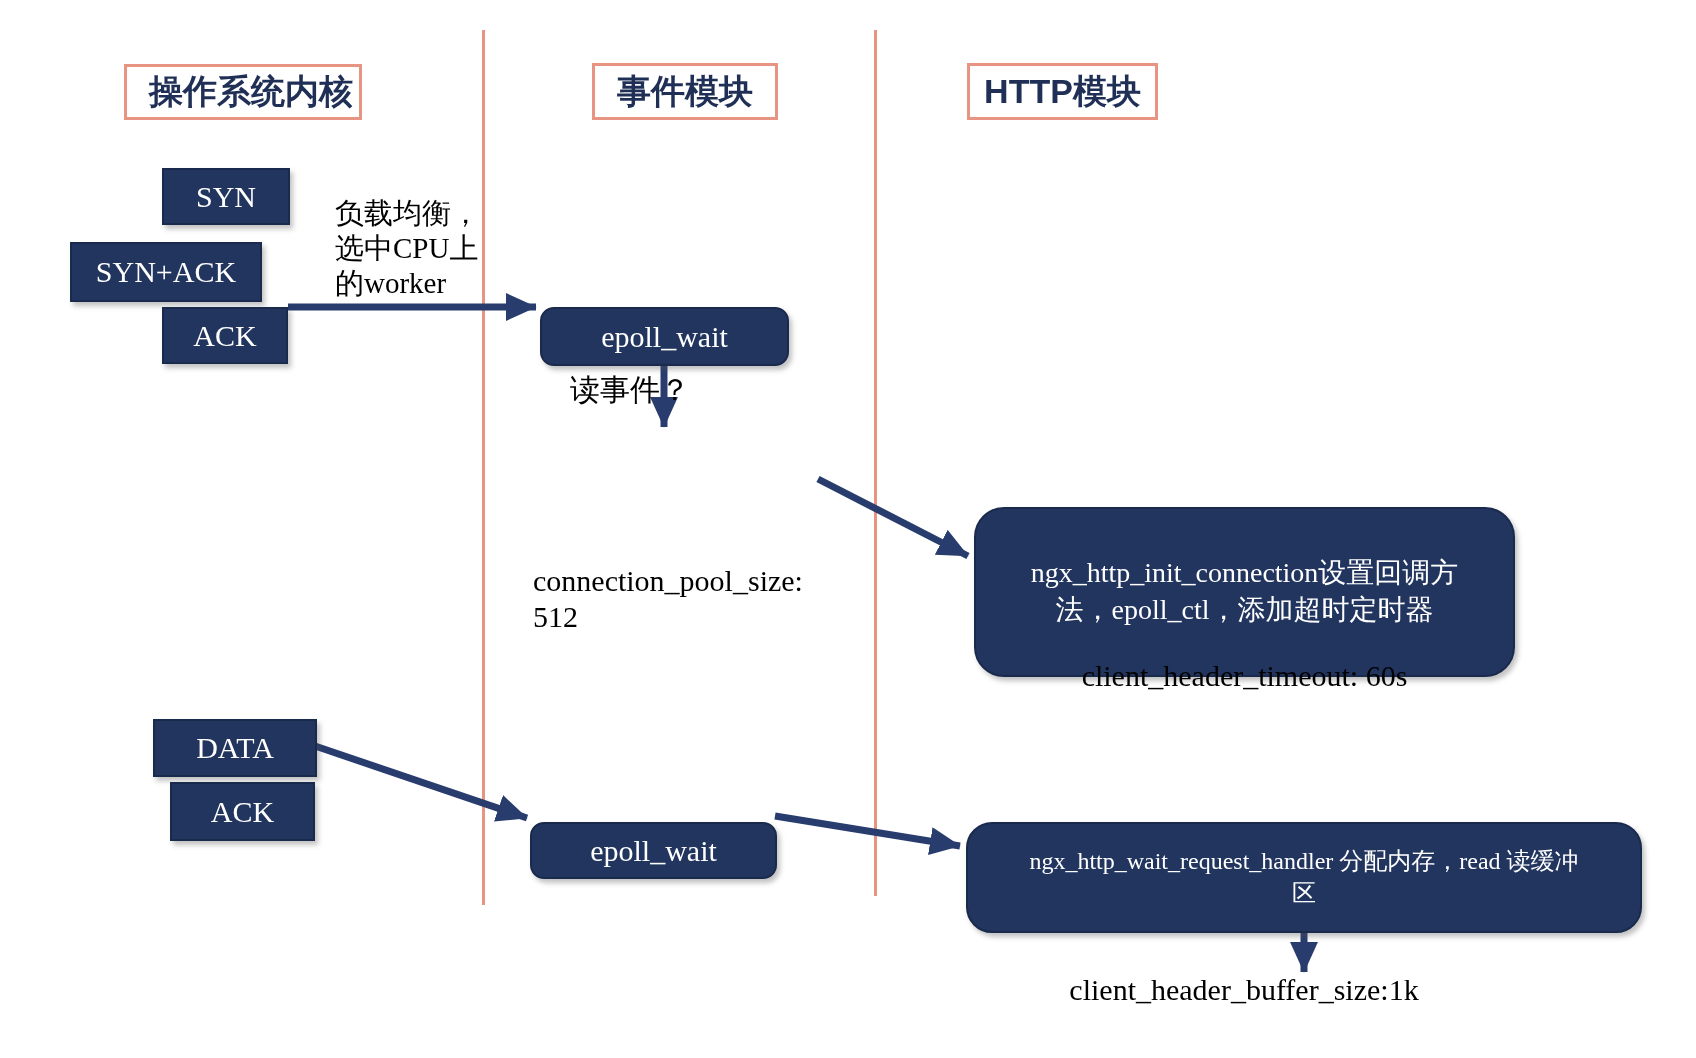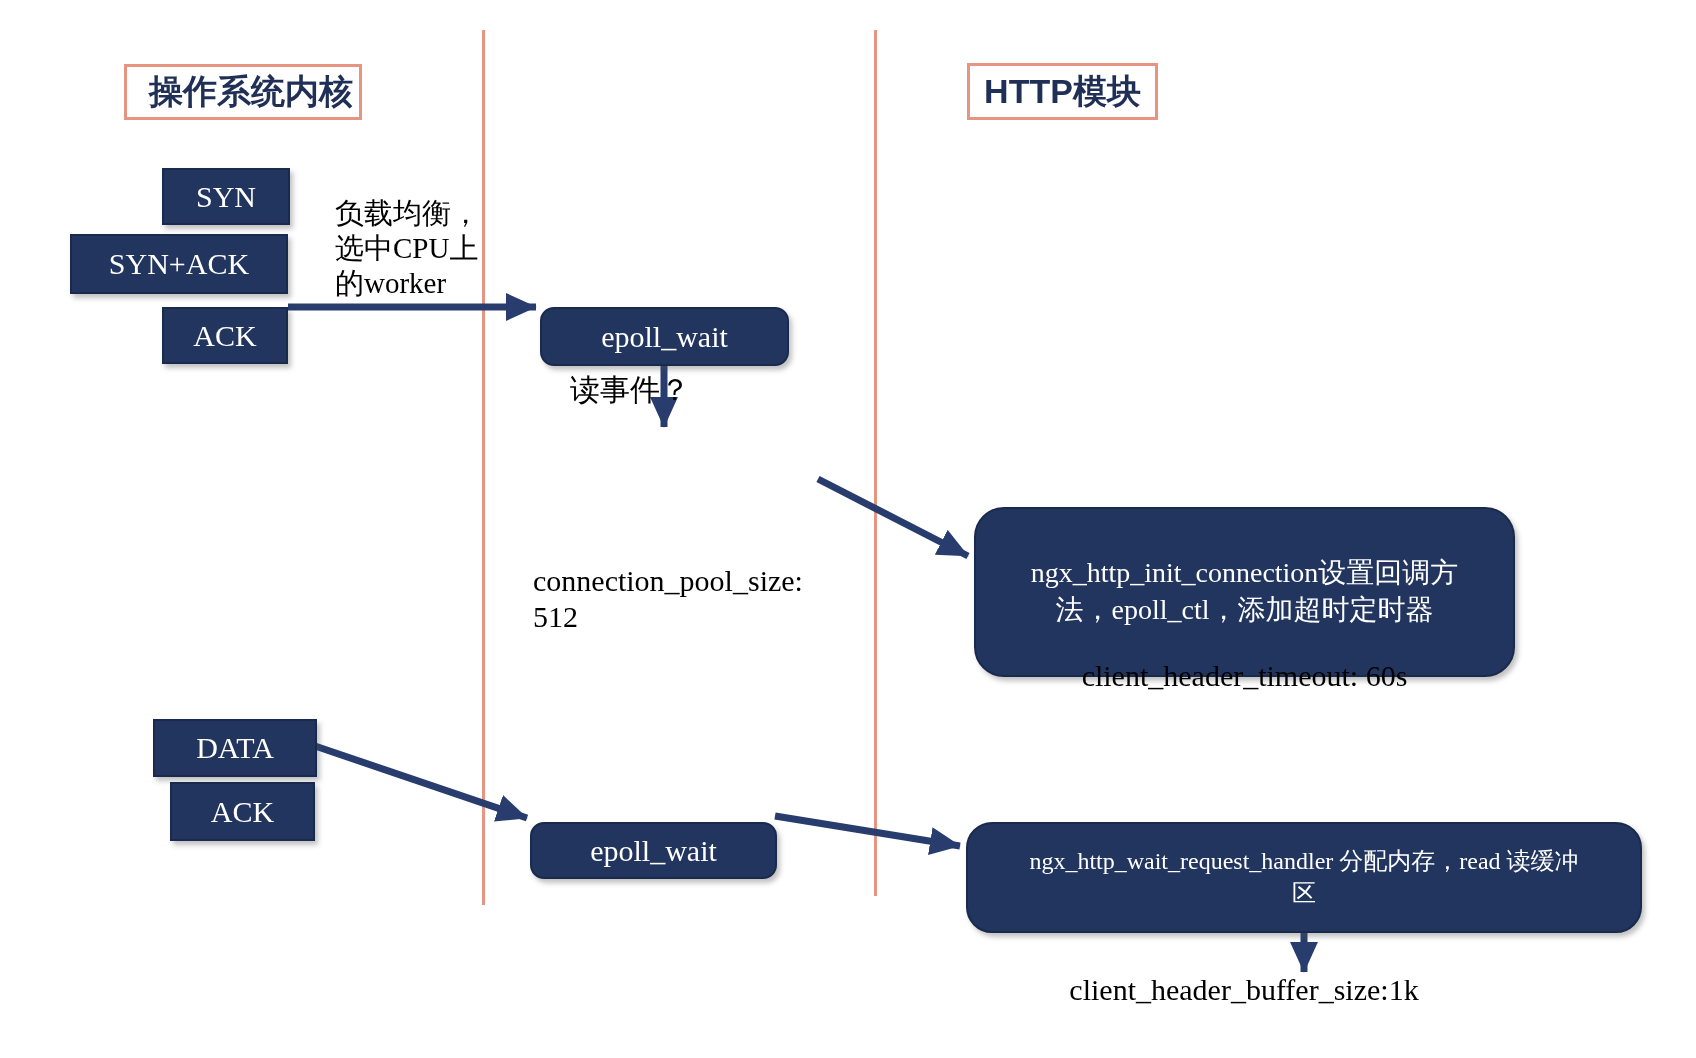--- a/index.html
+++ b/index.html
@@ -79,26 +79,29 @@
     <line x1="664" y1="336" x2="664" y2="427" stroke="#283D6E" stroke-width="7" marker-end="url(#ah)"></line>
     <line x1="818" y1="479" x2="968" y2="556" stroke="#283D6E" stroke-width="7" marker-end="url(#ah)"></line>
     <line x1="315" y1="746" x2="527" y2="818" stroke="#283D6E" stroke-width="7" marker-end="url(#ah)"></line>
     <line x1="775" y1="816" x2="960" y2="846" stroke="#283D6E" stroke-width="7" marker-end="url(#ah)"></line>
     <line x1="1304" y1="903" x2="1304" y2="972" stroke="#283D6E" stroke-width="7" marker-end="url(#ah)"></line>
   </svg>
 
   <div class="hdr" style="left:124px;top:64px;width:238px;height:56px;padding-left:16px;">
     <span>操作系统内核</span>
   </div>
+  <div class="hdr" style="left:592px;top:63px;width:186px;height:57px;">
+    <span>事件模块</span>
+  </div>
   <div class="hdr" style="left:967px;top:63px;width:191px;height:57px;">
     <span>HTTP模块</span>
   </div>
 
   <div class="box" style="left:162px;top:138px;width:128px;height:57px;">SYN</div>
-  <div class="box" style="left:70px;top:204px;width:218px;height:60px;">SYN+ACK</div>
+  <div class="box" style="left:70px;top:212px;width:192px;height:60px;">SYN+ACK</div>
   <div class="box" style="left:162px;top:277px;width:126px;height:57px;">ACK</div>
   <div class="box" style="left:153px;top:689px;width:164px;height:58px;">DATA</div>
   <div class="box" style="left:170px;top:752px;width:145px;height:59px;">ACK</div>
 
   <div class="box round14" style="left:540px;top:277px;width:249px;height:59px;">epoll_wait</div>
   <div class="box round14" style="left:530px;top:792px;width:247px;height:57px;">epoll_wait</div>
 
   <div class="box round30" style="left:974px;top:477px;width:541px;height:170px;padding:0 40px;font-size:28px;">ngx_http_init_connection设置回调方法，epoll_ctl，添加超时定时器</div>
   <div class="box round26" style="left:966px;top:792px;width:676px;height:111px;padding:0 50px;font-size:24px;">ngx_http_wait_request_handler 分配内存，read 读缓冲区</div>
 

